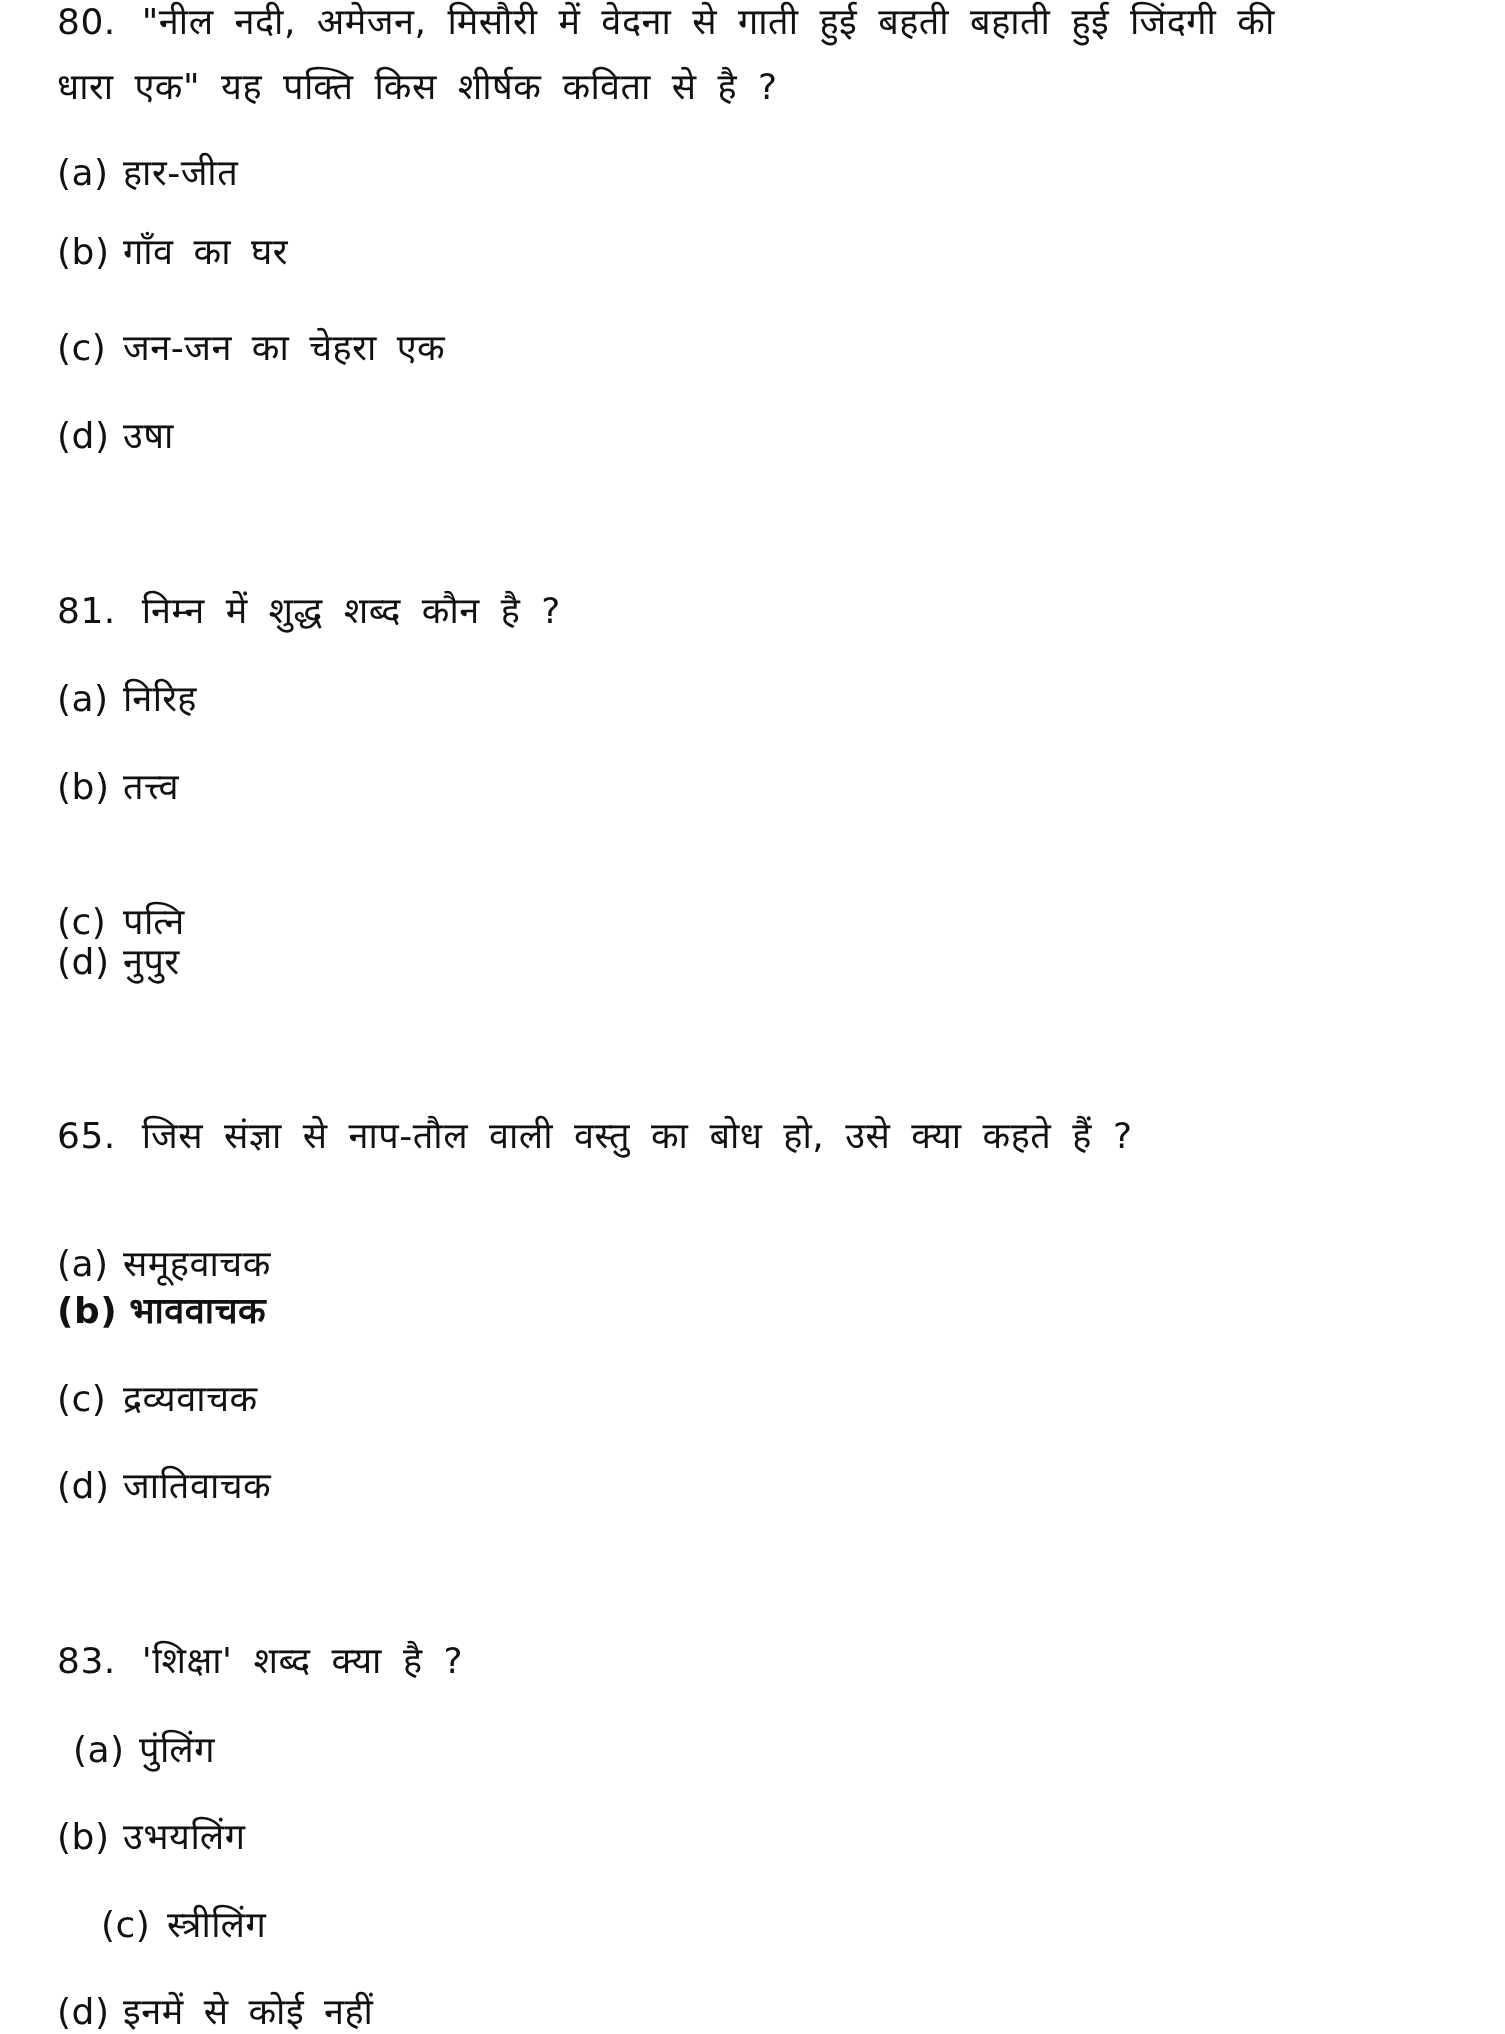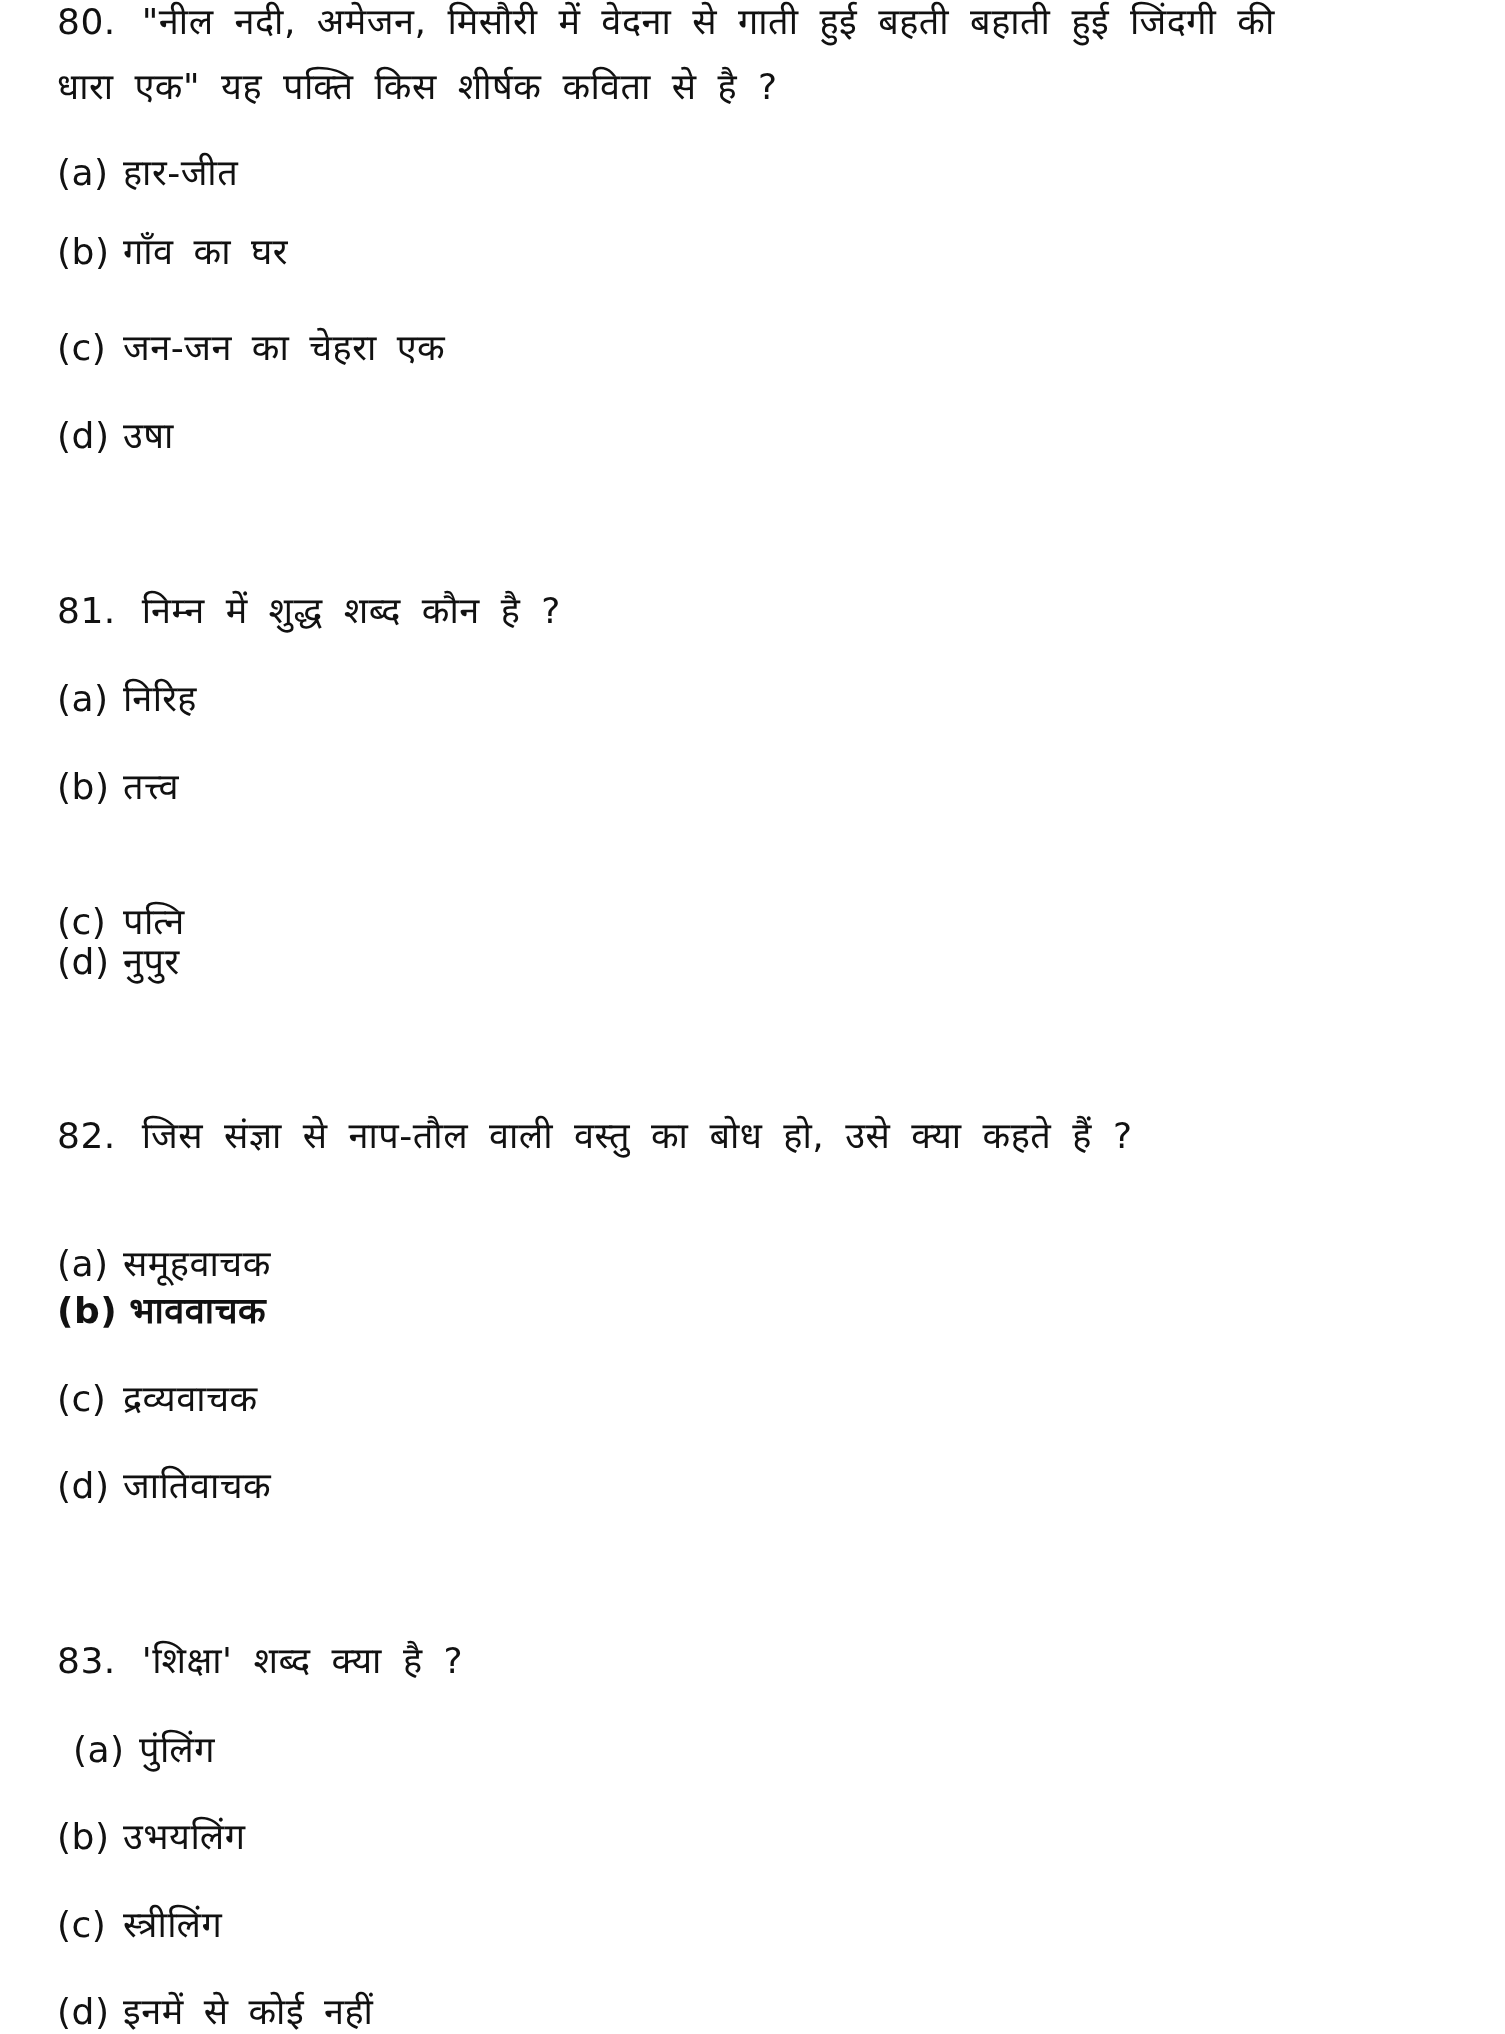--- a/index.html
+++ b/index.html
@@ -68,21 +68,21 @@
   <div class="line" style="top:880px;margin-top:20px;">
     <span class="opt-letter">(c)</span><span>पत्नि</span>
   </div>
   <div class="line" style="top:940px;">
     <span class="opt-letter">(d)</span><span>नुपुर</span>
   </div>
 </div>
 
 <div>
   <div class="line wide" style="top:1114px;">
-    <span class="q-num">82.</span><span>जिस संज्ञा से नाप-तौल वाली वस्तु का बोध हो, उसे क्या कहते हैं ?</span>
+    <span class="q-num">65.</span><span>जिस संज्ञा से नाप-तौल वाली वस्तु का बोध हो, उसे क्या कहते हैं ?</span>
   </div>
   <div class="line" style="top:1202px;margin-top:40px;">
     <span class="opt-letter">(a)</span><span>समूहवाचक</span>
   </div>
   <div class="line" style="top:1289px;font-weight:bold;">
     <span class="opt-letter">(b)</span><span>भाववाचक</span>
   </div>
   <div class="line" style="top:1377px;">
     <span class="opt-letter">(c)</span><span>द्रव्यवाचक</span>
   </div>
@@ -94,19 +94,19 @@
 <div>
   <div class="line wide" style="top:1639px;">
     <span class="q-num">83.</span><span>'शिक्षा' शब्द क्या है ?</span>
   </div>
   <div class="line" style="top:1728px;margin-left:16px;">
     <span class="opt-letter">(a)</span><span>पुंलिंग</span>
   </div>
   <div class="line" style="top:1815px;">
     <span class="opt-letter">(b)</span><span>उभयलिंग</span>
   </div>
-  <div class="line" style="top:1903px;">
+  <div class="line" style="top:1903px;margin-left:44px;">
     <span class="opt-letter">(c)</span><span>स्त्रीलिंग</span>
   </div>
   <div class="line" style="top:1990px;">
     <span class="opt-letter">(d)</span><span>इनमें से कोई नहीं</span>
   </div>
 </div>
 
 </body></html>

